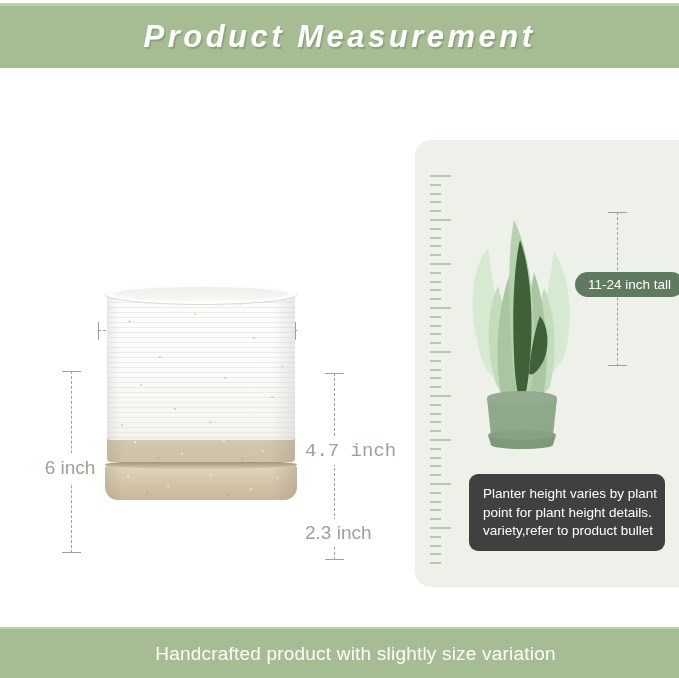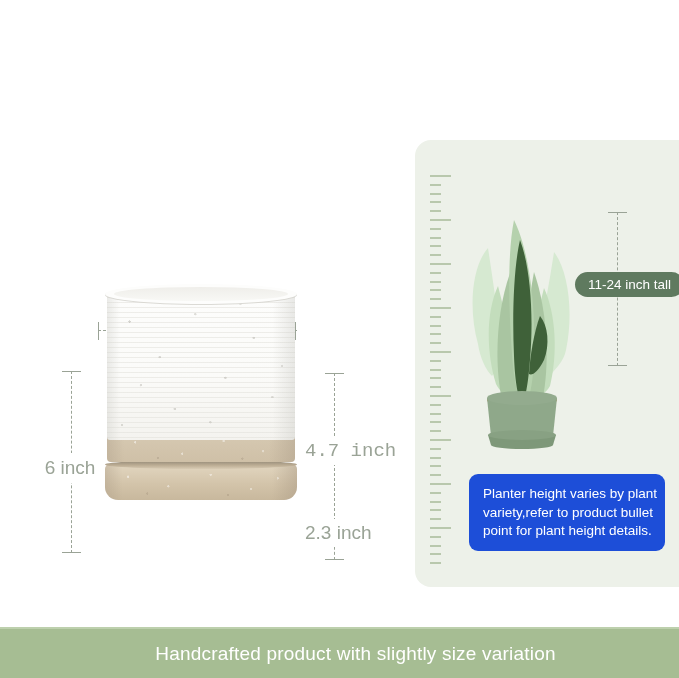--- a/index.html
+++ b/index.html
@@ -224,32 +224,35 @@
   .height-badge{
     position:absolute;left:575px;top:272px;
     background:#5f7a5f;color:#ffffff;
     font-size:13.5px;
     padding:5px 13px;border-radius:13px;white-space:nowrap;z-index:6;
   }
 
   
   .note-box{
     position:absolute;left:469px;top:474px;width:196px;height:77px;
-    background:#1d4ed8;border-radius:9px;
+    background:#404040;border-radius:9px;
     box-sizing:border-box;padding:11px 14px 0 14px;
   }
   .note-line{
     color:#ffffff;font-size:13.5px;line-height:18.5px;white-space:nowrap;
   }
 </style>
 </head>
 <body>
 
 <div class="stage">
 
+  <div class="header-band">
+    <div class="header-title">Product  Measurement</div>
+  </div>
 
   <div class="left-panel">
 
     <div class="dim-top">
       <div class="dash"></div>
       <div class="cap-l"></div>
       <div class="cap-r"></div>
     </div>
     <div class="dim-top-label">6 inch</div>
 
@@ -367,21 +370,21 @@
   <div class="plant-dim">
     <div class="dash"></div>
     <div class="cap-t"></div>
     <div class="cap-b"></div>
   </div>
 
   <div class="height-badge">11-24 inch tall</div>
 
   <div class="note-box">
     <div class="note-line">Planter height varies by plant</div>
+    <div class="note-line">point for plant height details.</div>
     <div class="note-line">variety,refer to product bullet</div>
-    <div class="note-line">point for plant height details.</div>
   </div>
 
   <div class="footer-band">
     <div class="footer-text">Handcrafted product with slightly size variation</div>
   </div>
 
 </div>
 
 </body></html>

